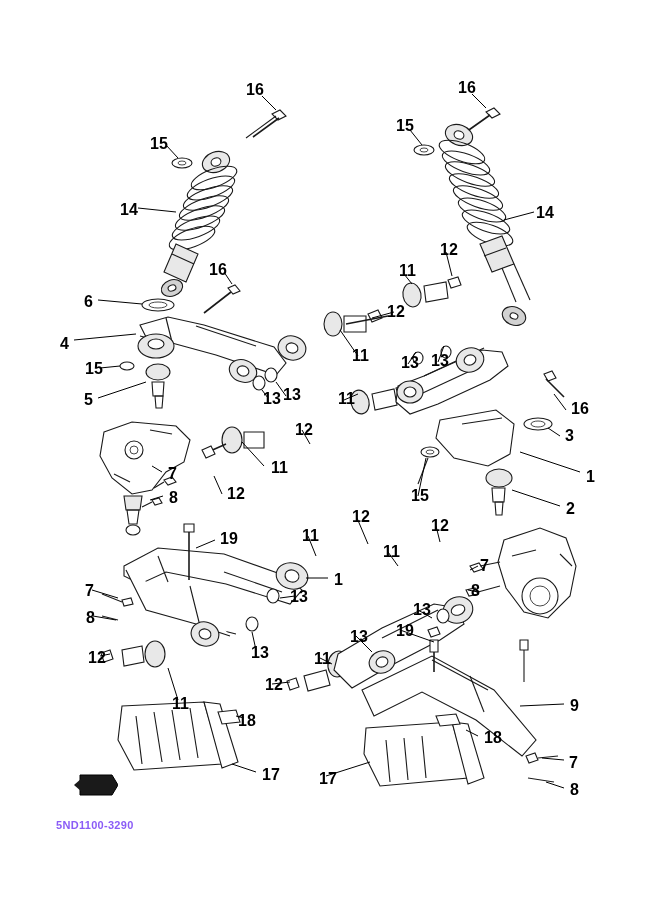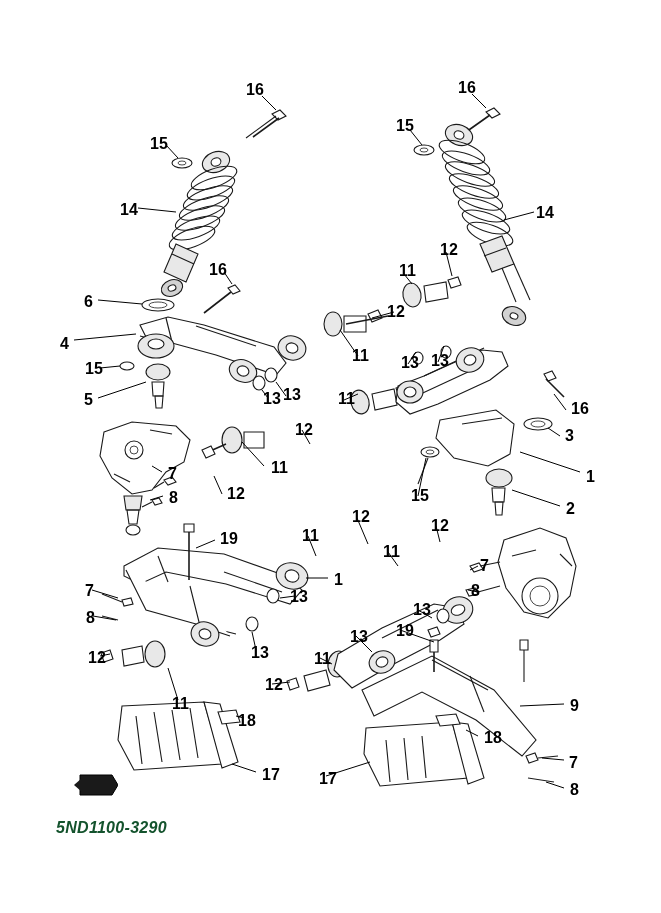--- a/index.html
+++ b/index.html
@@ -31,25 +31,24 @@
     font-weight: bold;
     color: #000000;
     white-space: nowrap;
     line-height: 12px;
   }
   #part-number {
     position: absolute;
     left: 56px;
     top: 819px;
     font-family: "Liberation Sans", sans-serif;
-    font-size: 16px;
+    font-size: 11px;
     font-weight: bold;
     letter-spacing: 0.3px;
-    color: #14532d;
-    font-style: italic;
+    color: #8b5cf6;
   }
   #fwd-badge {
     position: absolute;
     left: 74px;
     top: 772px;
     width: 44px;
     height: 26px;
   }
   #fwd-badge .fwd-text {
     position: absolute;

